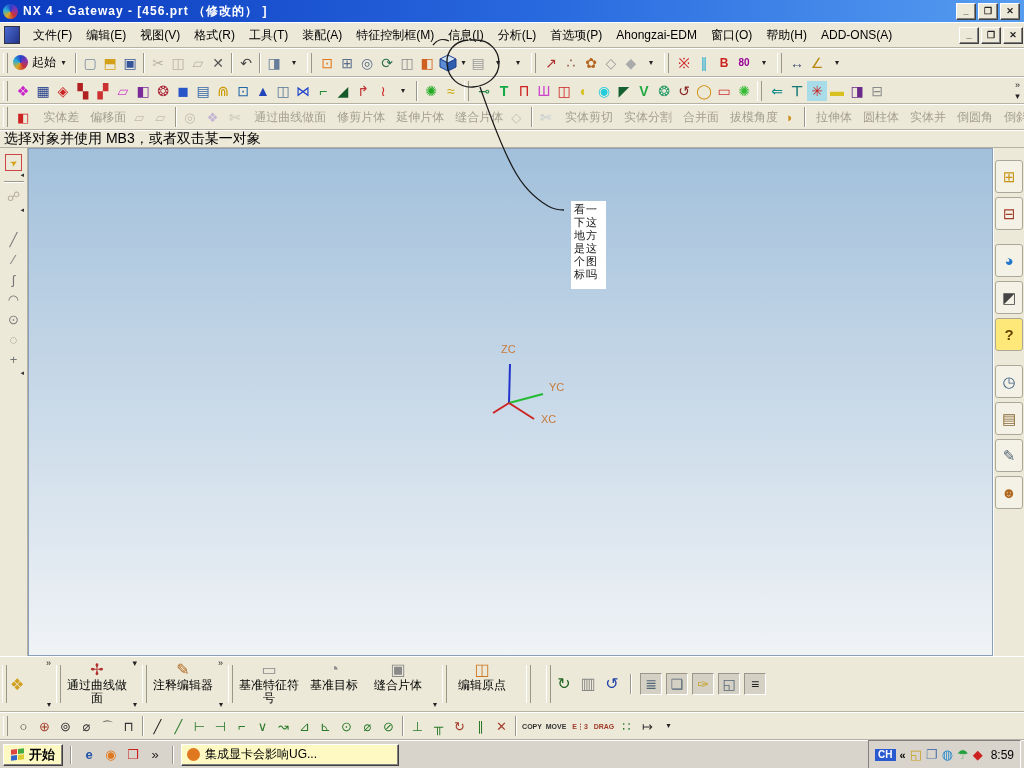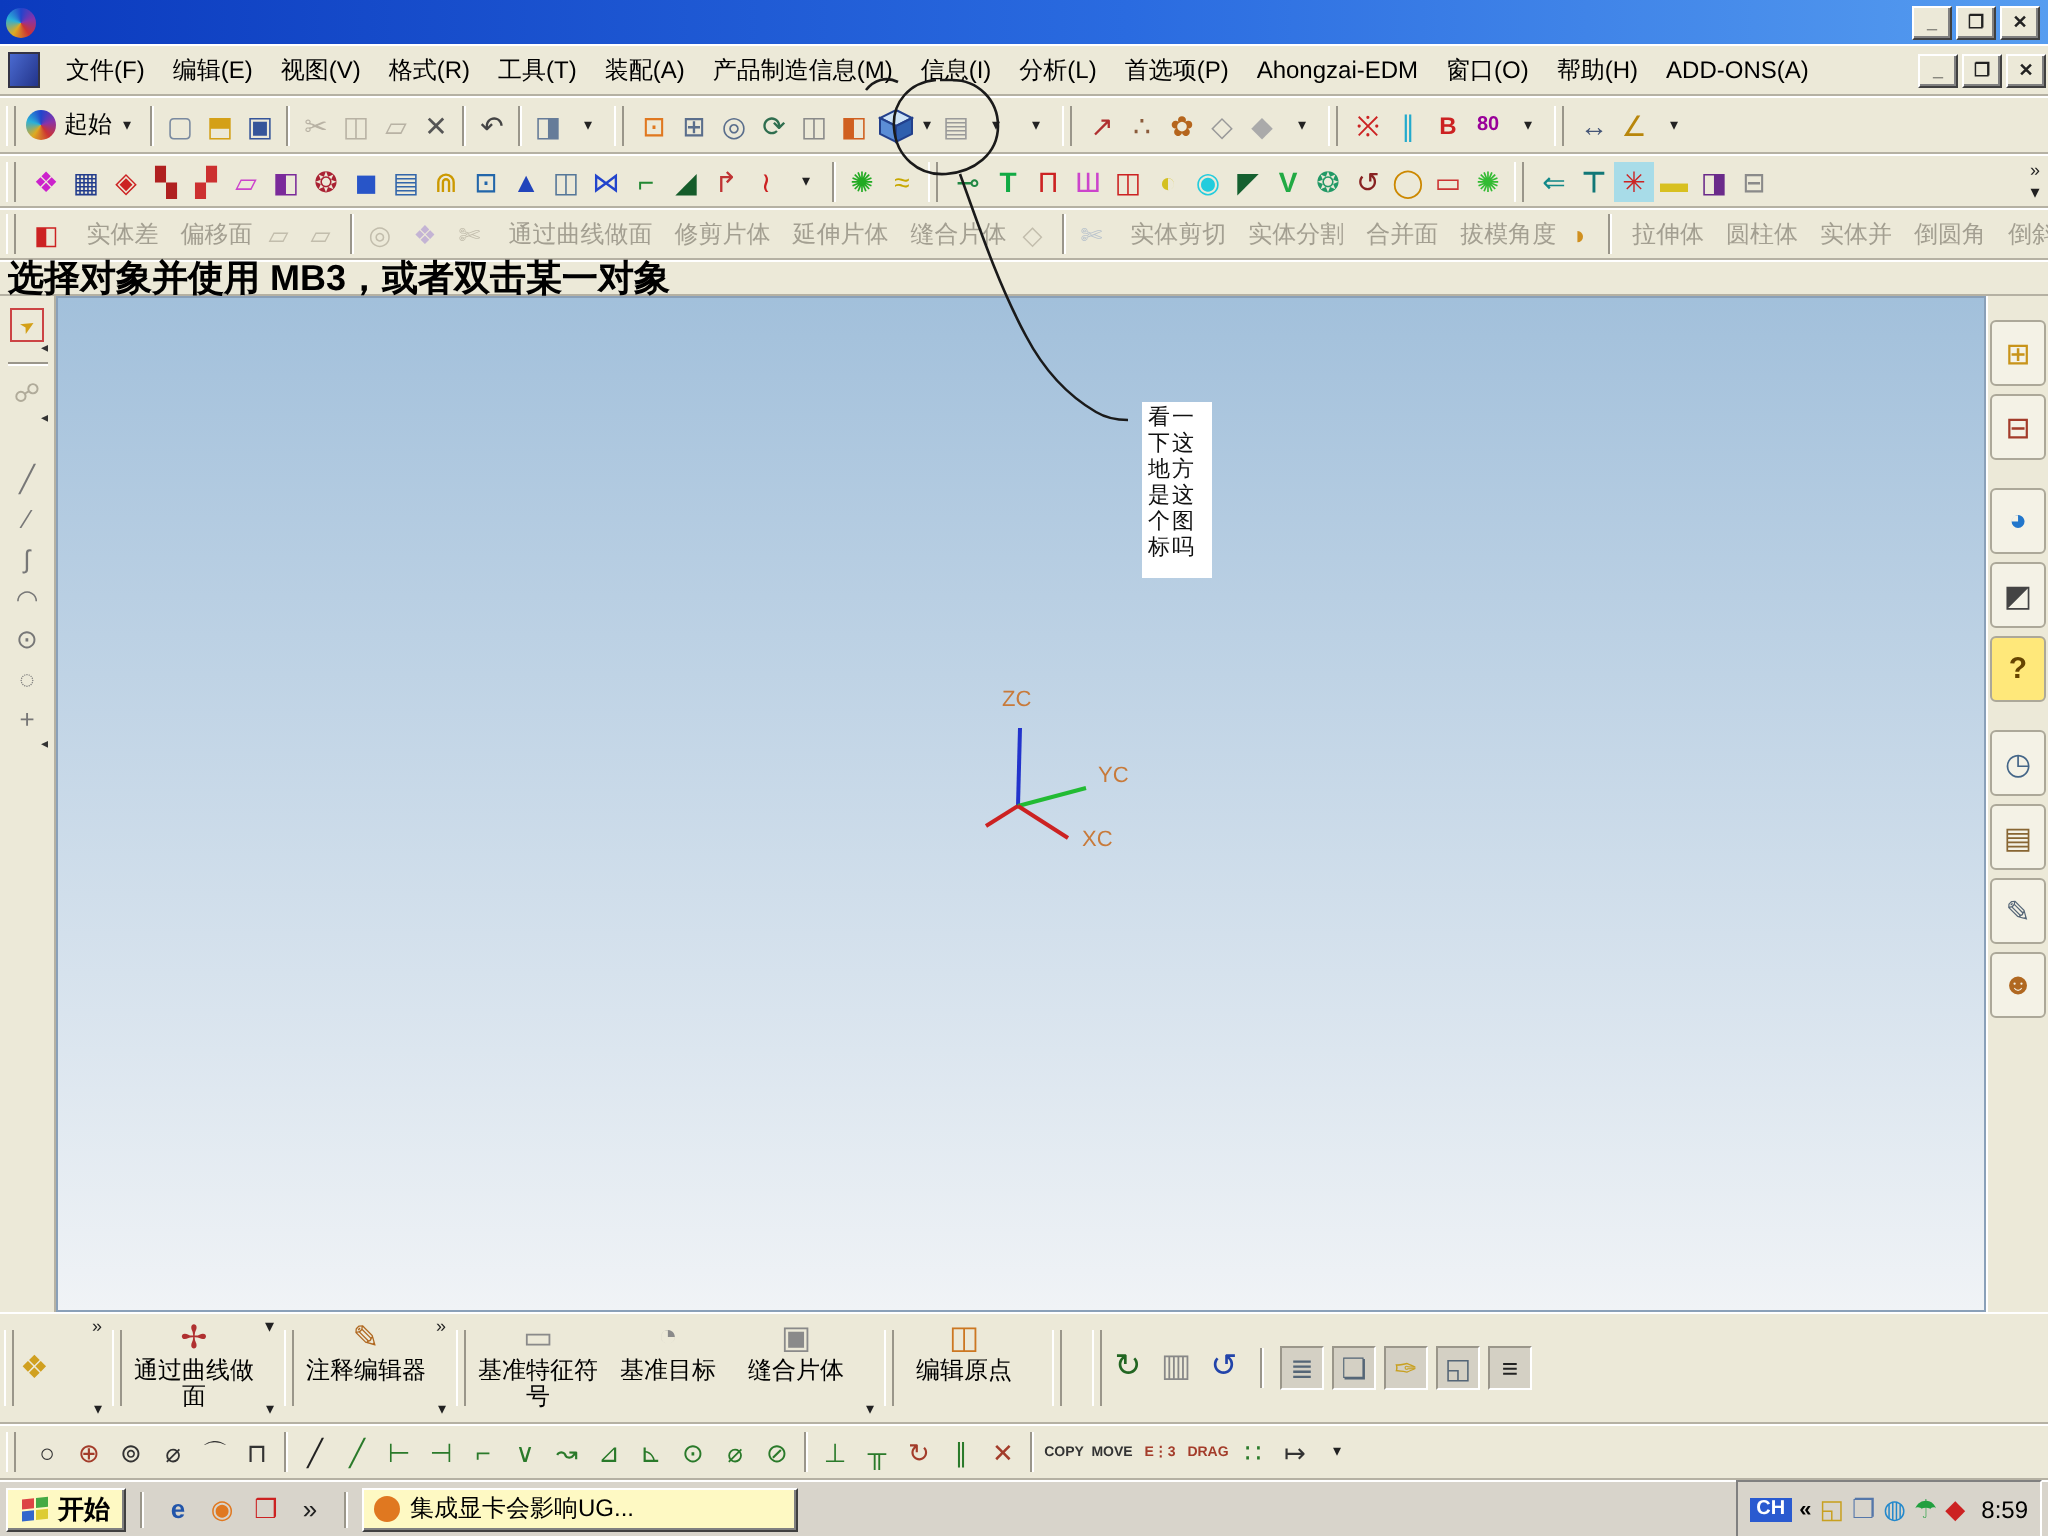--- a/index.html
+++ b/index.html
@@ -34,21 +34,21 @@
   .tb1{top:48px;height:29px}
   .tb2{top:77px;height:27px}
   .tb3{top:104px;height:26px}
   .startbtn-tb{display:flex;align-items:center;gap:3px;padding:1px 4px;font-size:12px}
   .dd{font-size:8px;color:#222;width:9px;text-align:center}
   .cube{width:20px;height:20px;flex:none;margin:0 1px}
   .titem{display:inline-flex;align-items:center;gap:3px;padding:0 4px;flex:none}
   .tico{font-size:13px;font-style:normal;line-height:1}
   .ttxt{font-size:12px;color:#a39f91;text-decoration:none;white-space:nowrap}
   
-  .prompt{top:130px;height:18px;font-weight:bold;font-size:18px;padding-left:4px;align-items:center}
+  .prompt{top:130px;height:18px;font-weight:normal;font-size:14px;padding-left:4px;align-items:center}
   
   .lrail{position:absolute;left:0;top:148px;width:28px;height:508px;background:#ece9d8;
          border-right:1px solid #b5b1a3;box-sizing:border-box;display:flex;flex-direction:column;align-items:center;padding-top:6px}
   .lrbtn{width:22px;height:20px;display:flex;align-items:center;justify-content:center;font-size:13px;color:#777;flex:none}
   .selbox{width:15px;height:15px;border:1px solid #cc4444;display:flex;align-items:center;justify-content:center}
   .selbox span{font-size:9px;color:#d4a017;transform:rotate(-30deg)}
   .flyout{font-size:7px;color:#333;align-self:flex-end;margin-right:3px;line-height:1}
   .rrail{position:absolute;right:0;top:148px;width:31px;height:508px;background:#ece9d8;
          border-left:1px solid #fff;box-sizing:border-box;display:flex;flex-direction:column;align-items:center;padding-top:10px}
   .rrbtn{width:26px;height:31px;background:#f4f2e6;border:1px solid #aca899;border-radius:3px;
@@ -91,37 +91,38 @@
   .chev{font-size:11px;font-weight:bold}
   .tico-s{font-size:13px;line-height:1}
   .clock{font-size:12px;padding-left:4px}
   .overlay{position:absolute;left:0;top:0;width:1024px;height:768px;pointer-events:none;z-index:60}
 </style>
 </head>
 <body>
 
 <div class="titlebar">
   <span class="nxball"></span>
+  <span class="title-text">NX 4 - Gateway - [456.prt （修改的） ]</span>
   <span class="wbtns">
     <span class="wbtn">_</span>
     <span class="wbtn">❐</span>
     <span class="wbtn">✕</span>
   </span>
 </div>
 
 <div class="band menubar">
   <span class="door"></span>
   <span style="display:flex;align-items:center">
     <span class="menu-item">文件(F)</span>
       <span class="menu-item">编辑(E)</span>
       <span class="menu-item">视图(V)</span>
       <span class="menu-item">格式(R)</span>
       <span class="menu-item">工具(T)</span>
       <span class="menu-item">装配(A)</span>
-      <span class="menu-item">产品制造信息(M)</span>
+      <span class="menu-item">特征控制框(M)</span>
       <span class="menu-item">信息(I)</span>
       <span class="menu-item">分析(L)</span>
       <span class="menu-item">首选项(P)</span>
       <span class="menu-item">Ahongzai-EDM</span>
       <span class="menu-item">窗口(O)</span>
       <span class="menu-item">帮助(H)</span>
       <span class="menu-item">ADD-ONS(A)</span>
   </span>
   <span class="spacer"></span>
   <span class="wbtns">

